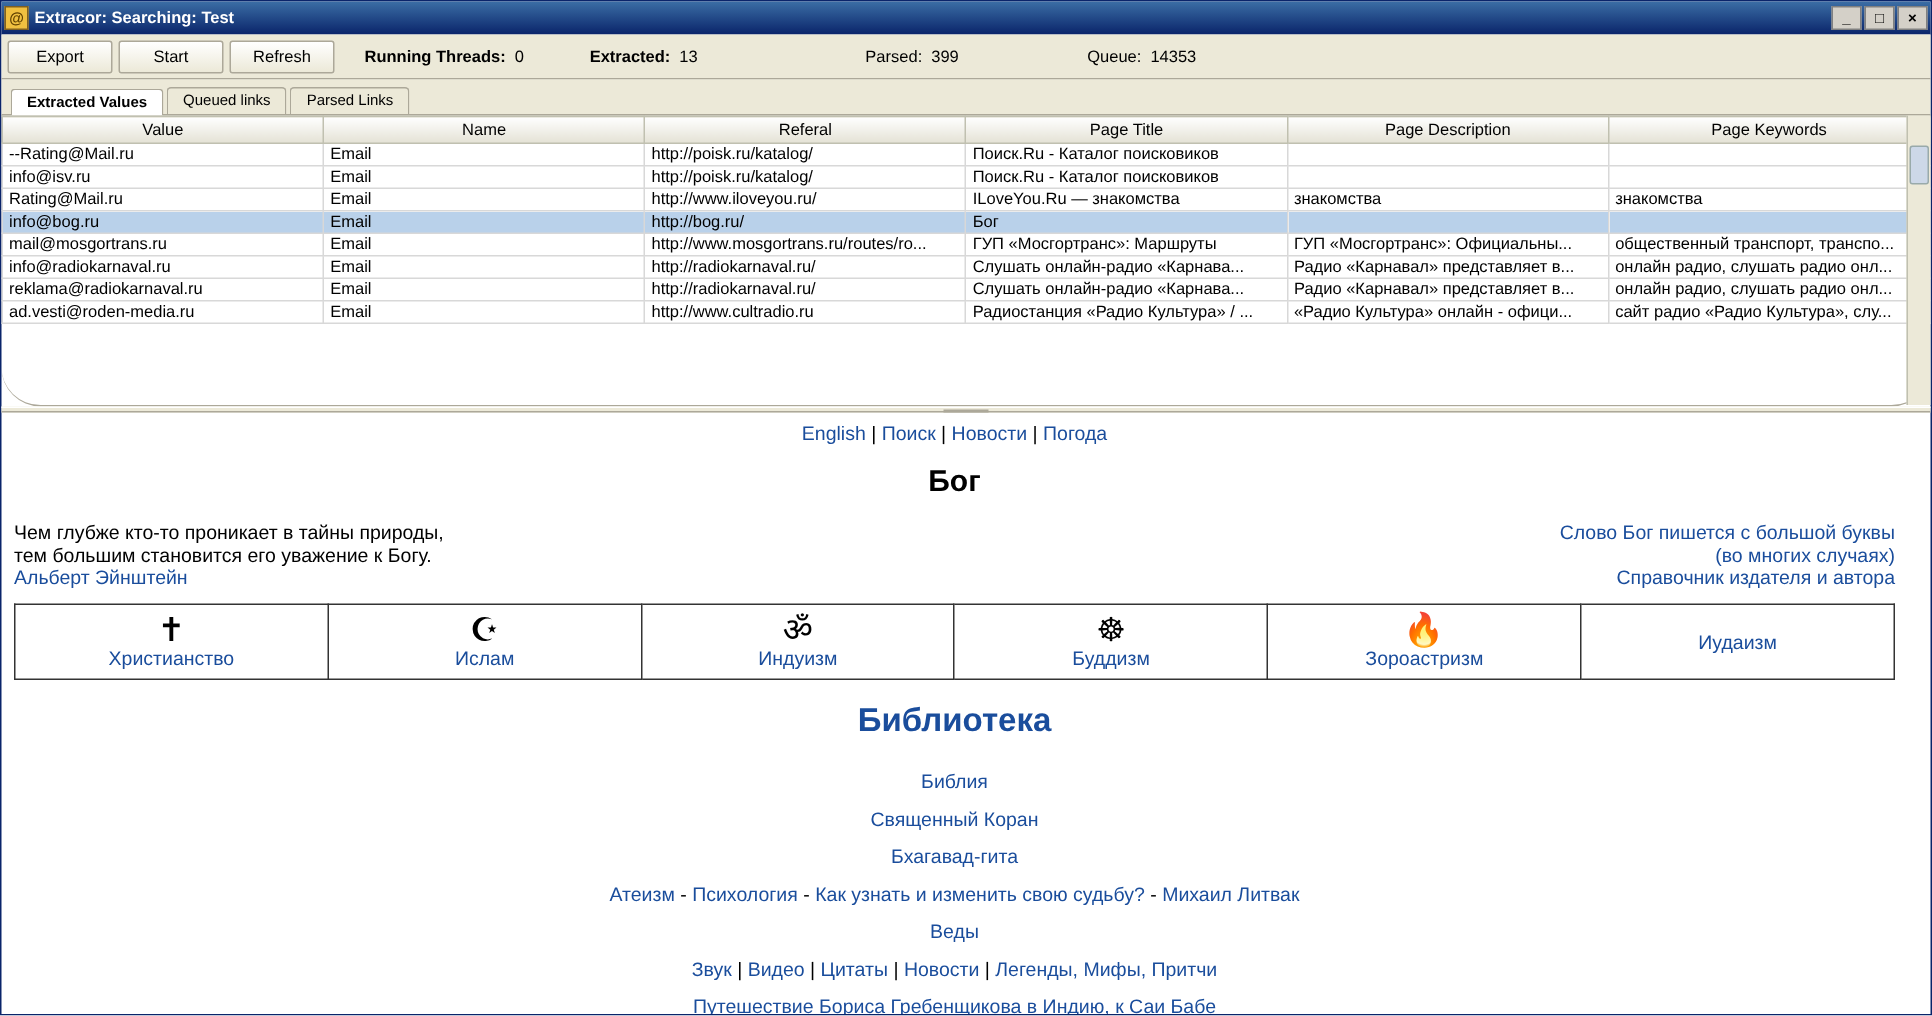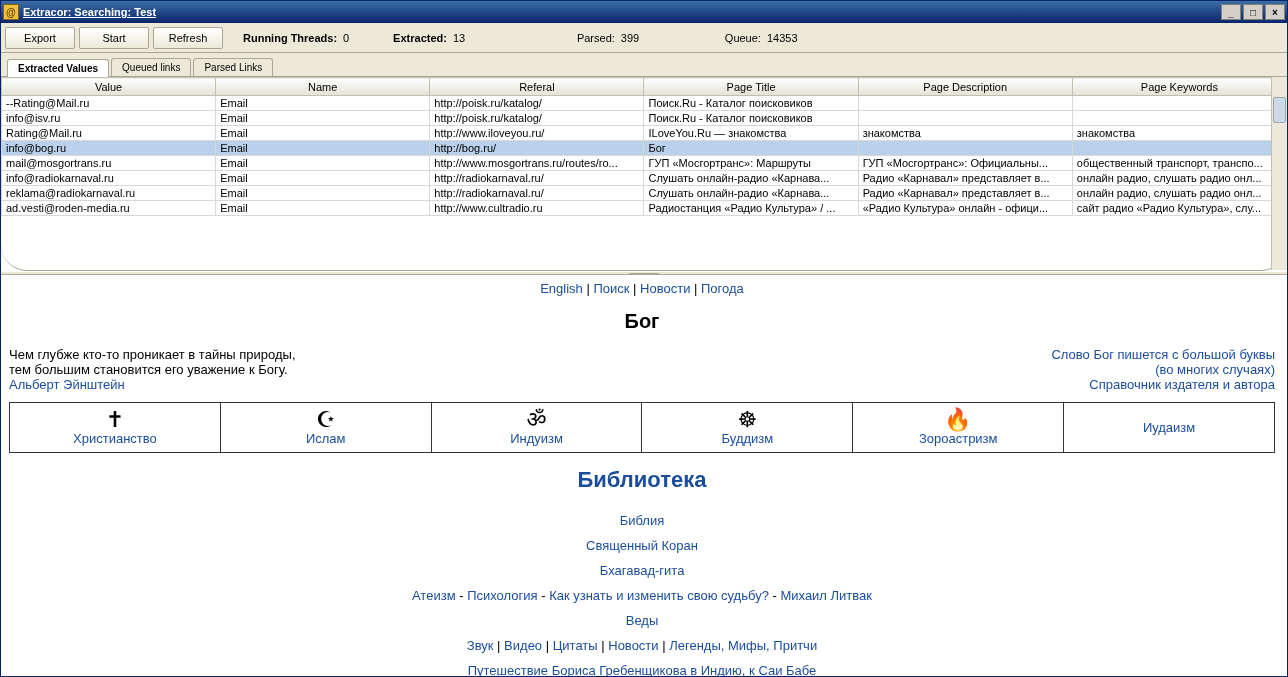--- a/index.html
+++ b/index.html
@@ -24,21 +24,21 @@
     font-size: 11px;
   }
   .titlebar .app-icon {
     width: 16px; height: 16px;
     background: #f0c040;
     border: 1px solid #806020;
     margin-right: 4px;
     display:inline-flex;align-items:center;justify-content:center;
     font-size:10px;color:#604000;font-weight:bold;
   }
-  .titlebar .title-text { flex: 1; font-weight: bold; text-decoration: underline; }
+  .titlebar .title-text { flex: 1; font-weight: bold; }
   .titlebar .winbtn {
     width: 20px; height: 16px;
     background: #d4d0c8;
     border: 1px solid #808080;
     margin-left: 2px;
     display: inline-flex; align-items: center; justify-content: center;
     color: #000; font-family: Arial; font-size: 10px; font-weight: bold;
     cursor: pointer;
   }
   .toolbar {
@@ -104,21 +104,21 @@
     position:absolute; right:0; top:0; bottom:0; width:16px;
     background:#ece9d8; border-left:1px solid #c0c0b0;
   }
   .vscroll .thumb{
     position:absolute; left:1px; right:1px; top:20px; height:26px;
     background:#cdd8e8; border:1px solid #9aa; border-radius:2px;
   }
   .splitter { height:4px; background:#ece9d8; border-top:1px solid #fff; border-bottom:1px solid #aca899; cursor:row-resize;}
   .splitter .grip { width:30px;height:2px;margin:1px auto;background:#aca899;}
   .preview {
-    flex:1; overflow:auto; padding:6px 12px 16px 8px;
+    flex:1; overflow:auto; padding:6px 24px 16px 8px;
     font-family: Verdana, Arial, sans-serif;
     font-size: 13px;
     color:#000;
   }
   .preview a { color:#1a4d9c; text-decoration:none; }
   .topnav { text-align:center; }
   .pv-title { text-align:center; font-size:20px; font-weight:bold; margin:14px 0;}
   .two-col { display:flex; justify-content:space-between; margin:2px 0 10px 0;}
   .two-col .left { max-width:45%; }
   .two-col .right { max-width:45%; text-align:right;}

